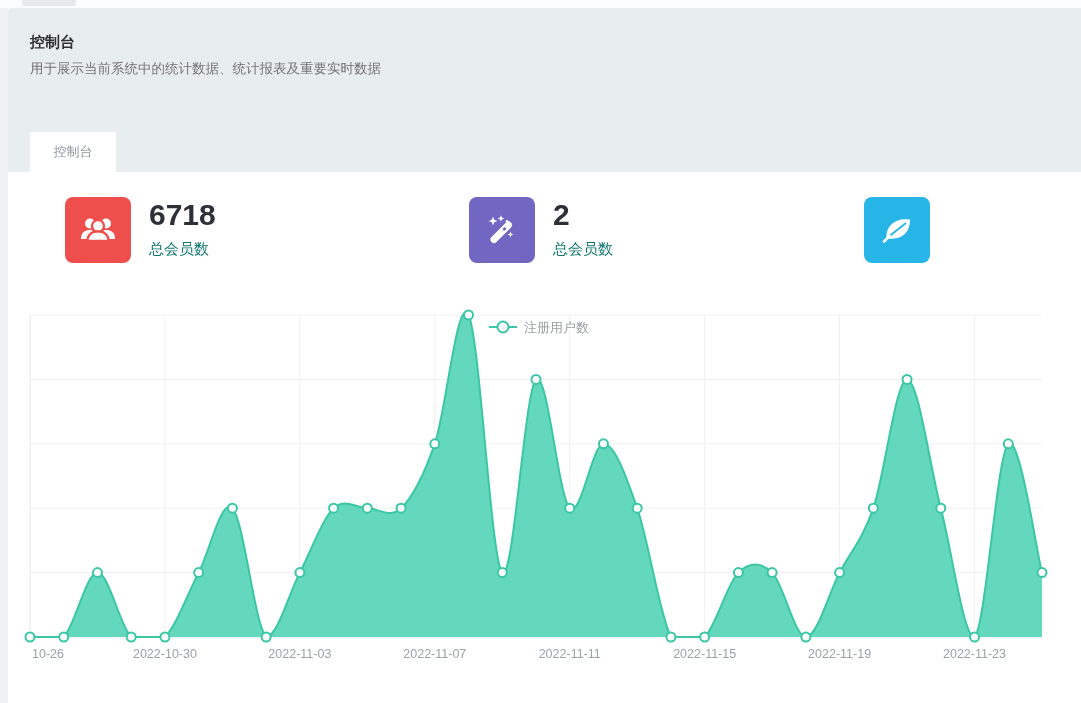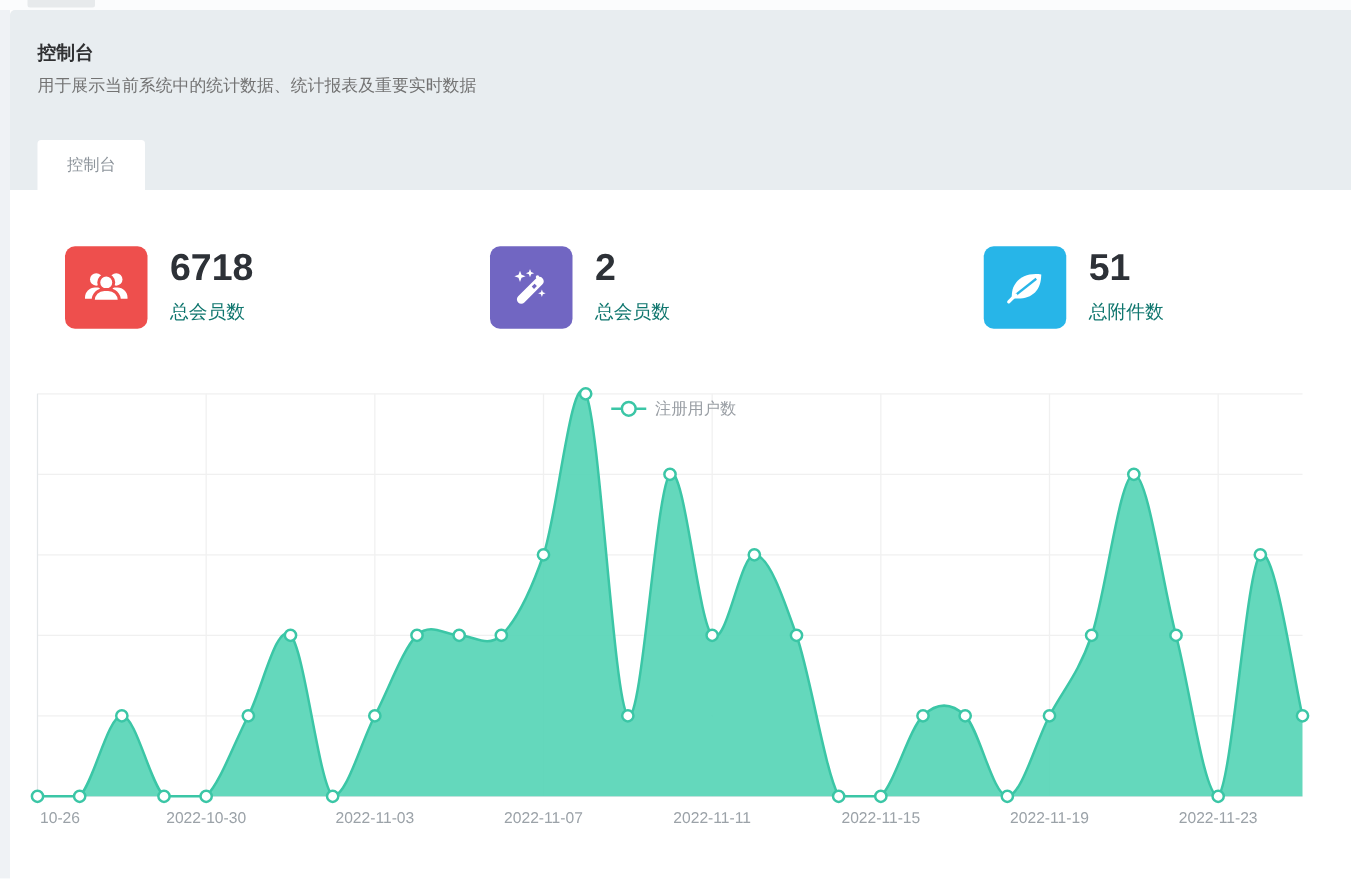--- a/index.html
+++ b/index.html
@@ -8,30 +8,30 @@
   .page { position:relative; width:1081px; height:703px; background:#ffffff; overflow:hidden; }
 
   
   .top-strip { position:absolute; left:0; top:0; width:1081px; height:8px; background:#fbfcfd; }
   .tab-remnant { position:absolute; left:22px; top:0; width:54px; height:6px; background:#e7eaec; border-radius:0 0 2px 2px; }
 
   
   .left-gutter { position:absolute; left:0; top:8px; width:8px; height:695px; background:#eff2f5; }
 
   
-  .header-band { position:absolute; left:8px; top:8px; right:0; height:144px; background:#e8edf0; border-top-left-radius:4px; }
+  .header-band { position:absolute; left:8px; top:8px; right:0; height:164px; background:#e8edf0; border-top-left-radius:4px; }
   .page-title { position:absolute; left:22px; top:25px; font-size:15px; font-weight:bold; color:#303133; }
   .page-subtitle { position:absolute; left:22px; top:52px; font-size:13.5px; color:#737373; }
   .tab { position:absolute; left:22px; bottom:0; width:86px; height:40px; background:#ffffff; border-radius:3px 3px 0 0; display:flex; align-items:center; justify-content:center; cursor:pointer; }
   .tab-label { font-size:13px; color:#8e959c; }
 
   
   .stats-row { position:absolute; left:52px; top:197px; right:0; display:flex; }
   .stat-card { display:flex; align-items:flex-start; }
-  .stat-card.c0 { width:340px; }
+  .stat-card.c0 { width:404px;margin-left:13px; }
   .stat-card.c1 { width:395px; }
   .stat-card.c2 { flex:1; }
   .stat-icon { width:66px; height:66px; border-radius:8px; display:flex; align-items:center; justify-content:center; flex:0 0 auto; }
   .stat-text { margin-left:18px; }
   .stat-value { font-size:30px; font-weight:bold; color:#2d3137; line-height:1; margin-top:3px; }
   .stat-label { font-size:15px; color:#0f766e; margin-top:10px; }
 
   
   .chart-wrap { position:absolute; left:0; top:300px; width:1081px; height:403px; }
   .chart-wrap svg { display:block; }
@@ -95,24 +95,20 @@
       </div>
     </div>
 
     <div class="stat-card c2">
       <div class="stat-icon" style="background: rgb(39, 181, 232); color: rgb(39, 181, 232);">
         <svg viewBox="0 0 40 40" width="40" height="40">
           <path fill="#ffffff" d="M33 9.5 C33 23.5 24 30.5 9.5 28.5 C8.5 16 18 7.5 33 9.5 Z"></path>
           <line x1="12.5" y1="26" x2="29" y2="13" stroke="currentColor" stroke-width="1.8"></line>
           <line x1="7" y1="31.5" x2="12.5" y2="26" stroke="#ffffff" stroke-width="2.6" stroke-linecap="round"></line>
         </svg>
-      </div>
-      <div class="stat-text">
-        <div class="stat-value">51</div>
-        <div class="stat-label">总附件数</div>
       </div>
     </div>
 
   </div>
 
   <div class="chart-wrap" id="chart">
       <svg width="1081" height="403" viewBox="0 0 1081 403" xmlns="http://www.w3.org/2000/svg">
         <g>
           <line x1="30" y1="272.6" x2="1042" y2="272.6" stroke="#f0f0f0" stroke-width="1"></line>
           <line x1="30" y1="208.2" x2="1042" y2="208.2" stroke="#f0f0f0" stroke-width="1"></line>

